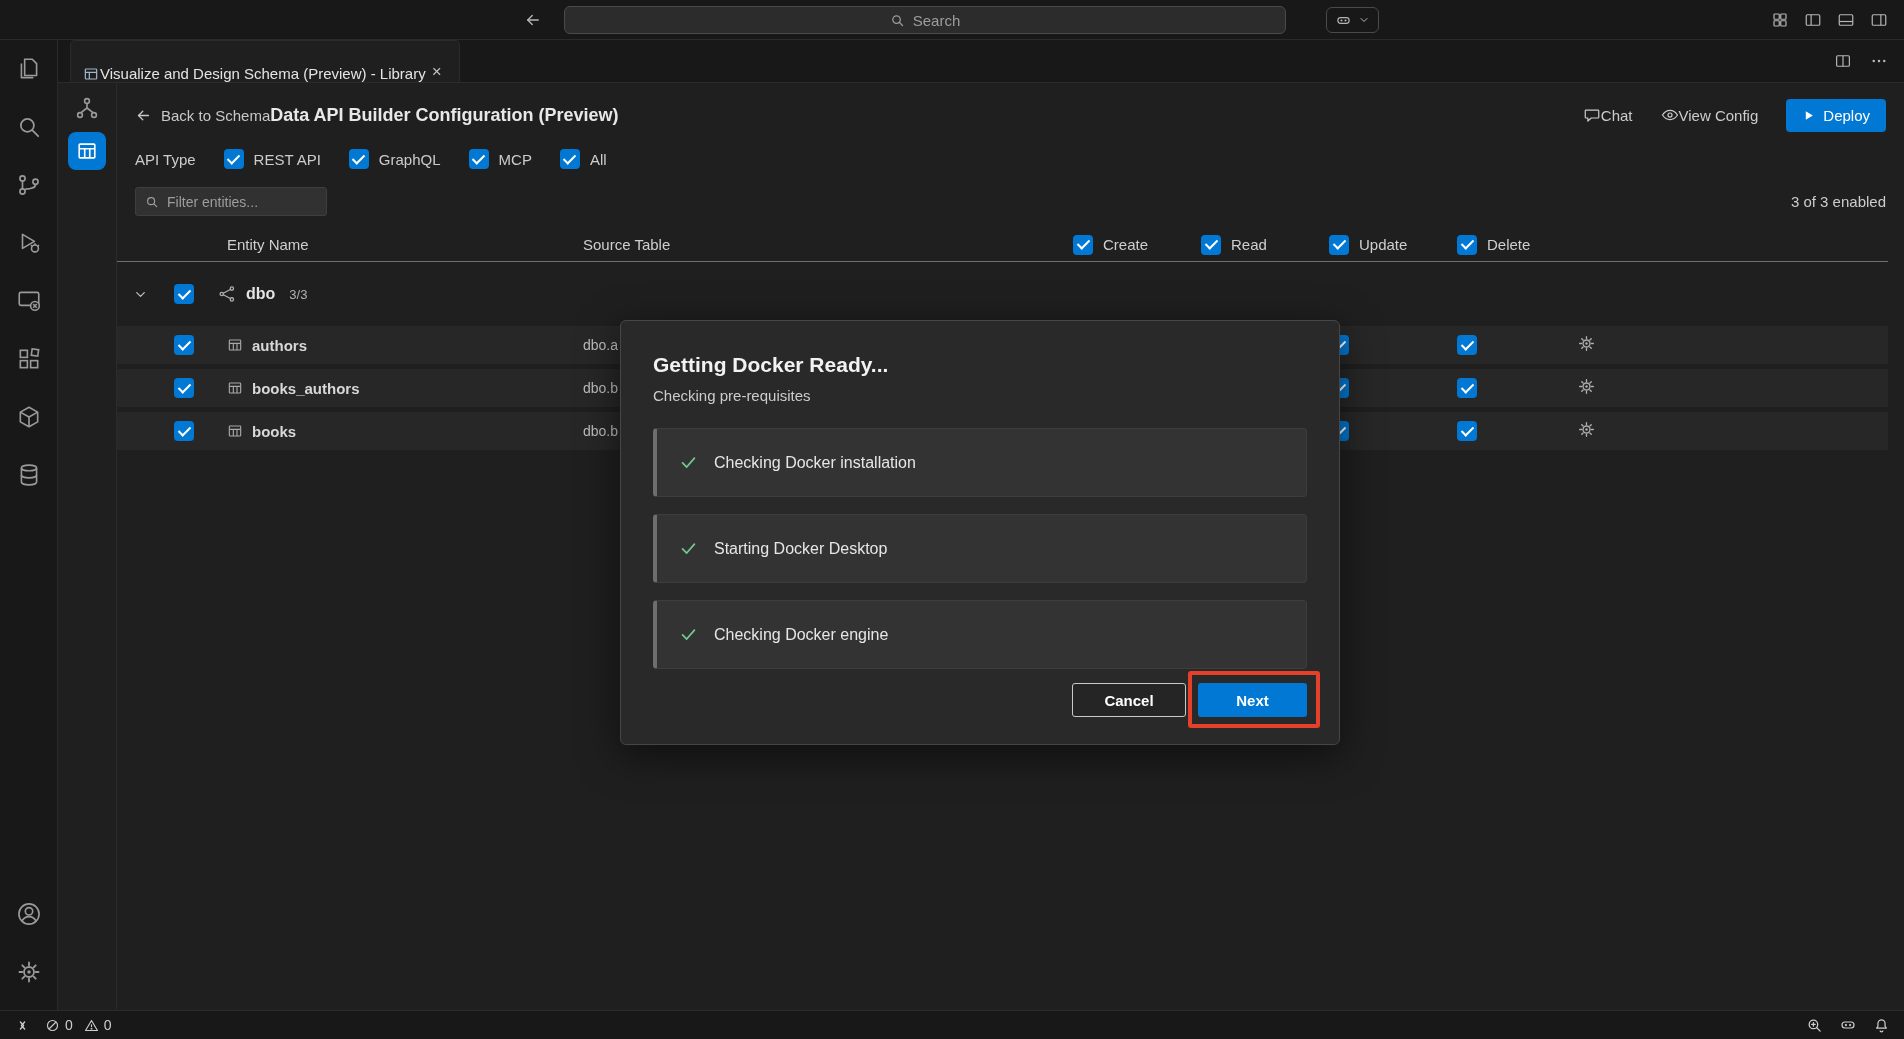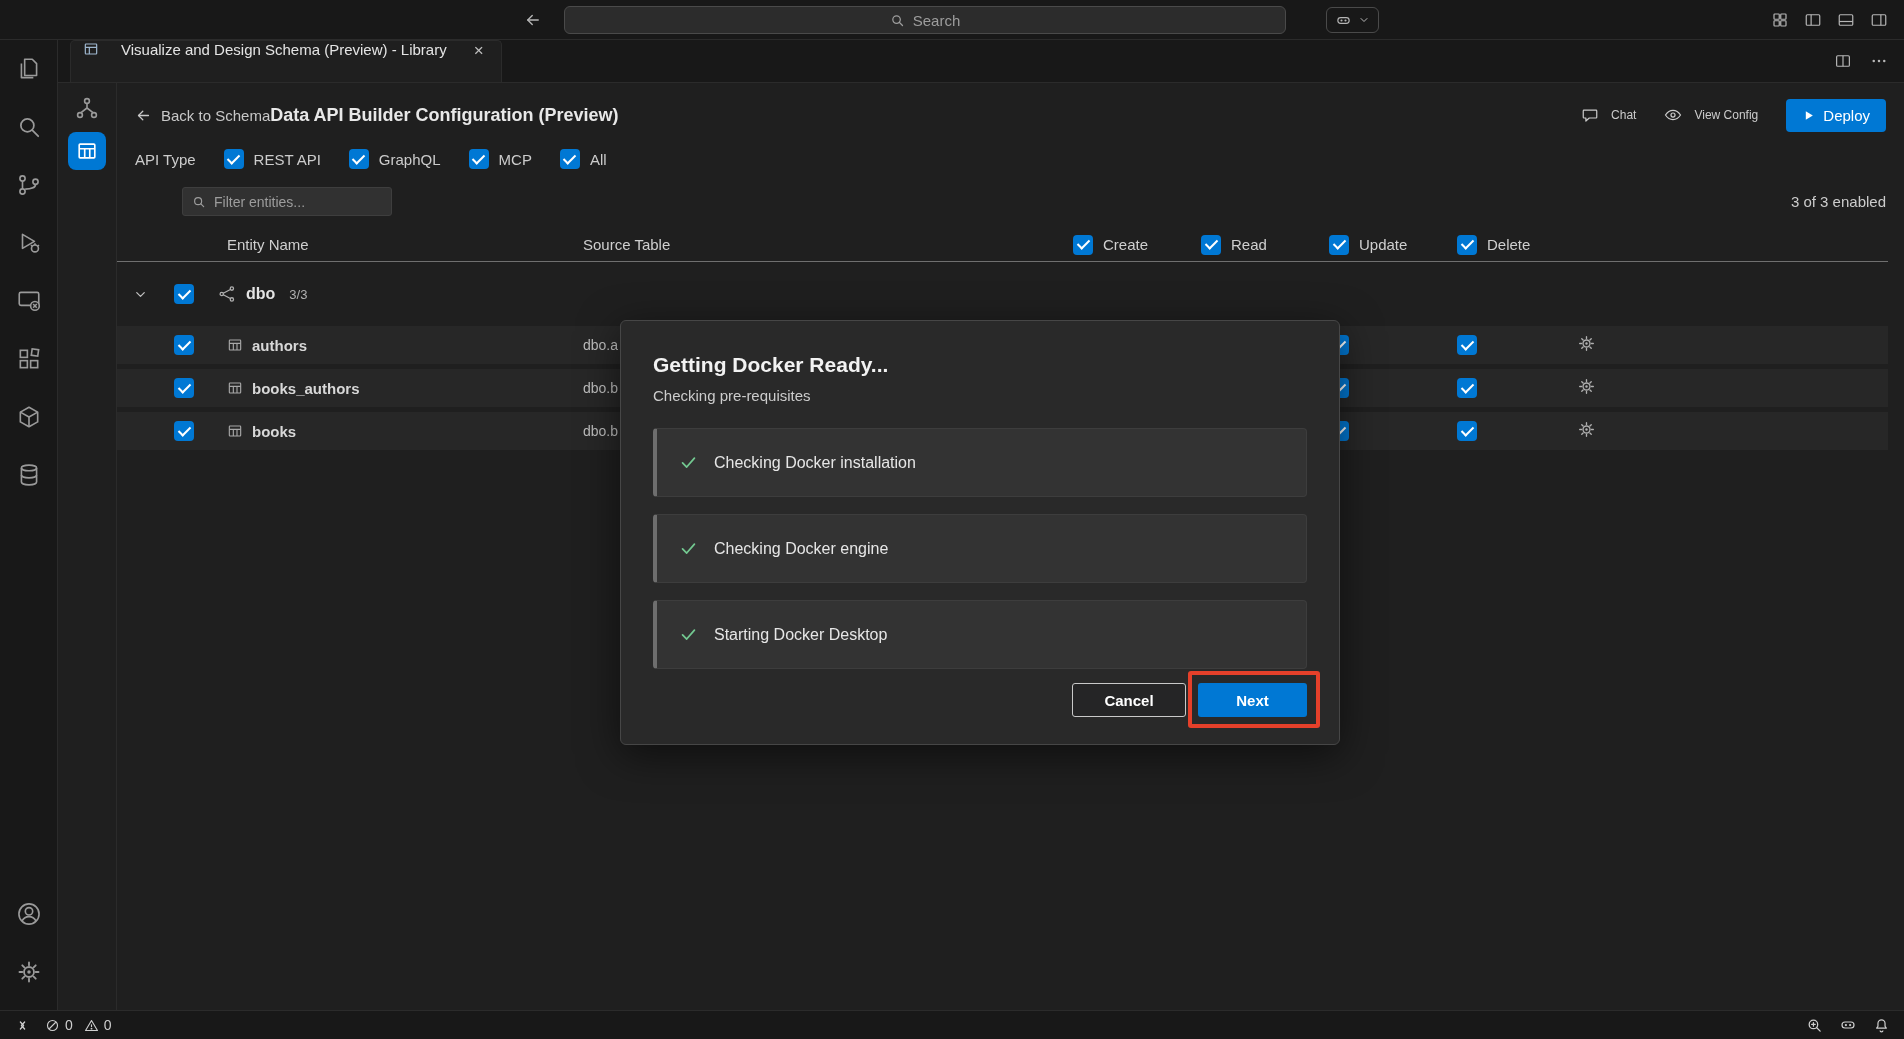--- a/index.html
+++ b/index.html
@@ -25,50 +25,50 @@
   
   .activitybar { position:absolute; left:0; top:40px; bottom:29px; width:58px; background:#181818; border-right:1px solid #2b2b2b;
                  display:flex; flex-direction:column; align-items:center; padding-top:5px; padding-bottom:4px; }
   .activity-item { width:48px; height:48px; margin-bottom:10px; display:flex; align-items:center; justify-content:center; color:#9a9a9a; cursor:pointer; }
   .ab-spacer { flex:1; }
 
   
   .tabbar { position:absolute; left:58px; top:40px; right:0; height:43px; background:#181818; border-bottom:1px solid #2b2b2b;
             display:flex; align-items:flex-end; }
   .tab { margin-left:12px; height:42px; background:#1f1f1f; border:1px solid #2b2b2b; border-bottom:none; border-radius:5px 5px 0 0;
-         display:flex; align-items:flex-start; gap:22px; padding:0 12px; color:#e4e4e4; font-size:15px; cursor:pointer; }
+         display:flex; align-items:flex-end; gap:1px; padding:0 12px; color:#e4e4e4; font-size:15px; cursor:pointer; }
   .tab-close { color:#c0c0c0; font-size:17px; width:20px; height:20px; display:flex; align-items:center; justify-content:center; border-radius:4px; cursor:pointer; }
   .editor-actions { margin-left:auto; height:100%; display:flex; align-items:center; gap:18px; padding-right:16px; color:#b6b6b6; }
 
   
   .content { position:absolute; left:58px; top:83px; right:0; bottom:29px; background:#1f1f1f; }
   .view-switcher { position:absolute; left:0; top:0; bottom:0; width:59px; border-right:1px solid #2b2b2b;
                    display:flex; flex-direction:column; align-items:center; padding-top:10px; gap:9px; }
   .vs-icon { width:30px; height:30px; display:flex; align-items:center; justify-content:center; color:#9a9a9a; cursor:pointer; }
   .vs-active { width:38px; height:38px; background:#0078d4; border-radius:8px; display:flex; align-items:center; justify-content:center; color:#fff; cursor:pointer; }
 
   .page { position:absolute; left:59px; right:0; top:0; bottom:0; }
   .pad { padding-left:18px; padding-right:18px; }
 
   .page-header { display:flex; align-items:center; height:36px; margin-top:14px; }
   .back-link { display:flex; align-items:center; gap:9px; color:#c8c8c8; font-size:15px; cursor:pointer; }
   .page-title { font-size:18px; font-weight:bold; color:#e8e8e8; }
   .header-actions { margin-left:auto; display:flex; align-items:center; gap:28px; }
-  .ghost-btn { display:flex; align-items:center; gap:12px; color:#cccccc; font-size:12px; cursor:pointer; }
+  .ghost-btn { display:flex; align-items:center; gap:0; color:#cccccc; font-size:15px; cursor:pointer; }
   .deploy-btn { background:#0078d4; color:#ffffff; border:none; border-radius:4px; height:33px; padding:0 16px;
                 display:flex; align-items:center; gap:8px; font-size:15px; cursor:pointer; font-family:inherit; }
 
   .api-row { display:flex; align-items:center; gap:28px; margin-top:16px; font-size:15px; color:#cccccc; }
   .cb-group { display:flex; align-items:center; gap:10px; }
   .checkbox { width:20px; height:20px; background:#0078d4; border-radius:4px; display:flex; align-items:center; justify-content:center; cursor:pointer; flex:0 0 auto; }
   .checkbox::after { content:""; width:5px; height:10px; border:solid #fff; border-width:0 2px 2px 0; transform:rotate(45deg); margin-bottom:3px; }
 
   .filter-row { display:flex; align-items:center; margin-top:18px; }
-  .filter-box { width:210px; height:29px; background:#313131; border:1px solid #3e3e3e; border-radius:3px;
-                display:flex; align-items:center; gap:8px; padding:0 9px; color:#9d9d9d;margin-left:47px; }
+  .filter-box { width:192px; height:29px; background:#313131; border:1px solid #3e3e3e; border-radius:3px;
+                display:flex; align-items:center; gap:8px; padding:0 9px; color:#9d9d9d; }
   .filter-box input { flex:1; background:transparent; border:none; outline:none; color:#cccccc; font-size:14px; font-family:inherit; }
   .filter-box input::placeholder { color:#9d9d9d; }
   .enabled-count { margin-left:auto; color:#cccccc; font-size:15px; }
 
   .t-grid { display:grid; grid-template-columns:46px 42px 378px 474px 128px 128px 128px 128px 1fr; align-items:center; margin-right:16px; }
   .table-header { margin-top:12px; height:34px; border-bottom:1px solid #6f6f6f; color:#cfcfcf; font-size:15px; }
   .hdr-entity { padding-left:22px; }
   .crud-cell { padding-left:16px; }
   .group-row { height:64px; font-size:15px; }
   .cell-center { display:flex; justify-content:center; }
@@ -549,29 +549,29 @@
           </svg>
       </span>
       <span>Checking Docker installation</span>
     </div>
     <div class="step">
       <span>
         <svg width="19" height="19" viewBox="0 0 24 24" fill="none" stroke="#73c991" stroke-width="2.2" stroke-linecap="round" stroke-linejoin="round">
             <path d="M4.5 12.5l5.2 5.2L19.5 6.5"></path>
           </svg>
       </span>
-      <span>Checking Docker engine</span>
+      <span>Starting Docker Desktop</span>
     </div>
     <div class="step">
       <span>
         <svg width="19" height="19" viewBox="0 0 24 24" fill="none" stroke="#73c991" stroke-width="2.2" stroke-linecap="round" stroke-linejoin="round">
             <path d="M4.5 12.5l5.2 5.2L19.5 6.5"></path>
           </svg>
       </span>
-      <span>Starting Docker Desktop</span>
+      <span>Checking Docker engine</span>
     </div>
   </div>
   <div class="dialog-buttons">
     <button class="btn-secondary">Cancel</button>
     <div class="next-wrap">
       <button class="btn-primary">Next</button>
       <div class="red-annotation"></div>
     </div>
   </div>
 </div>

